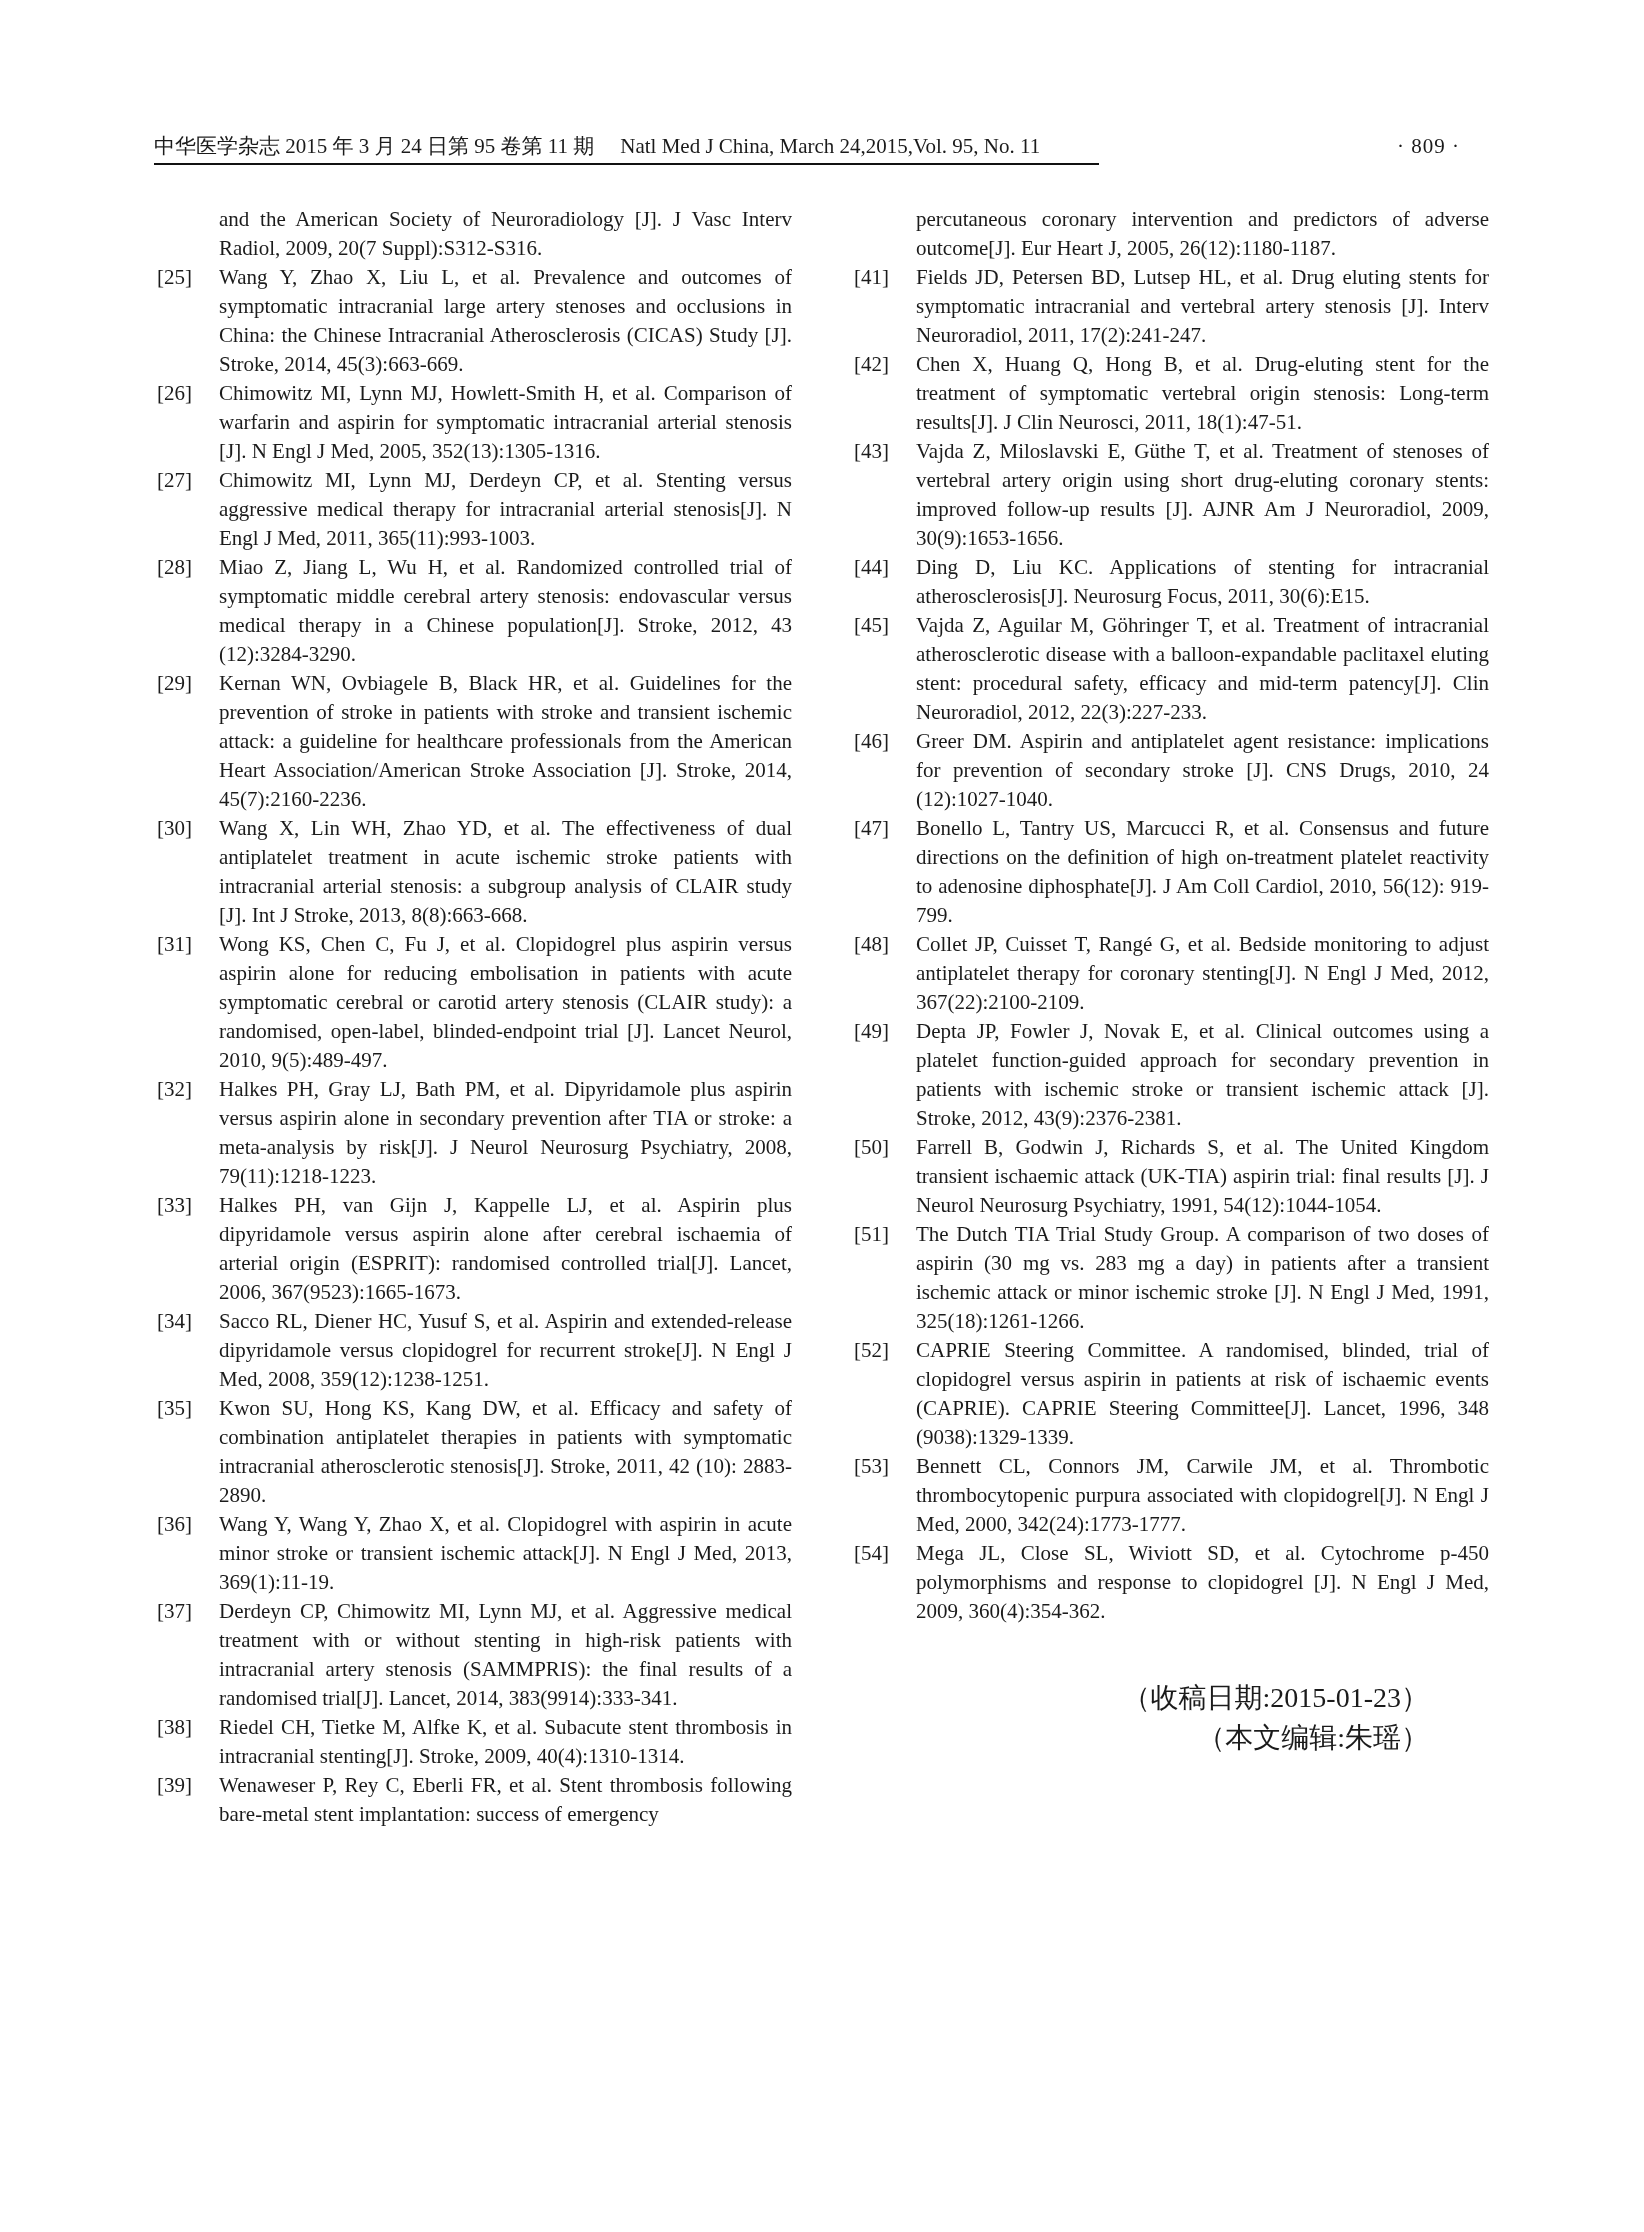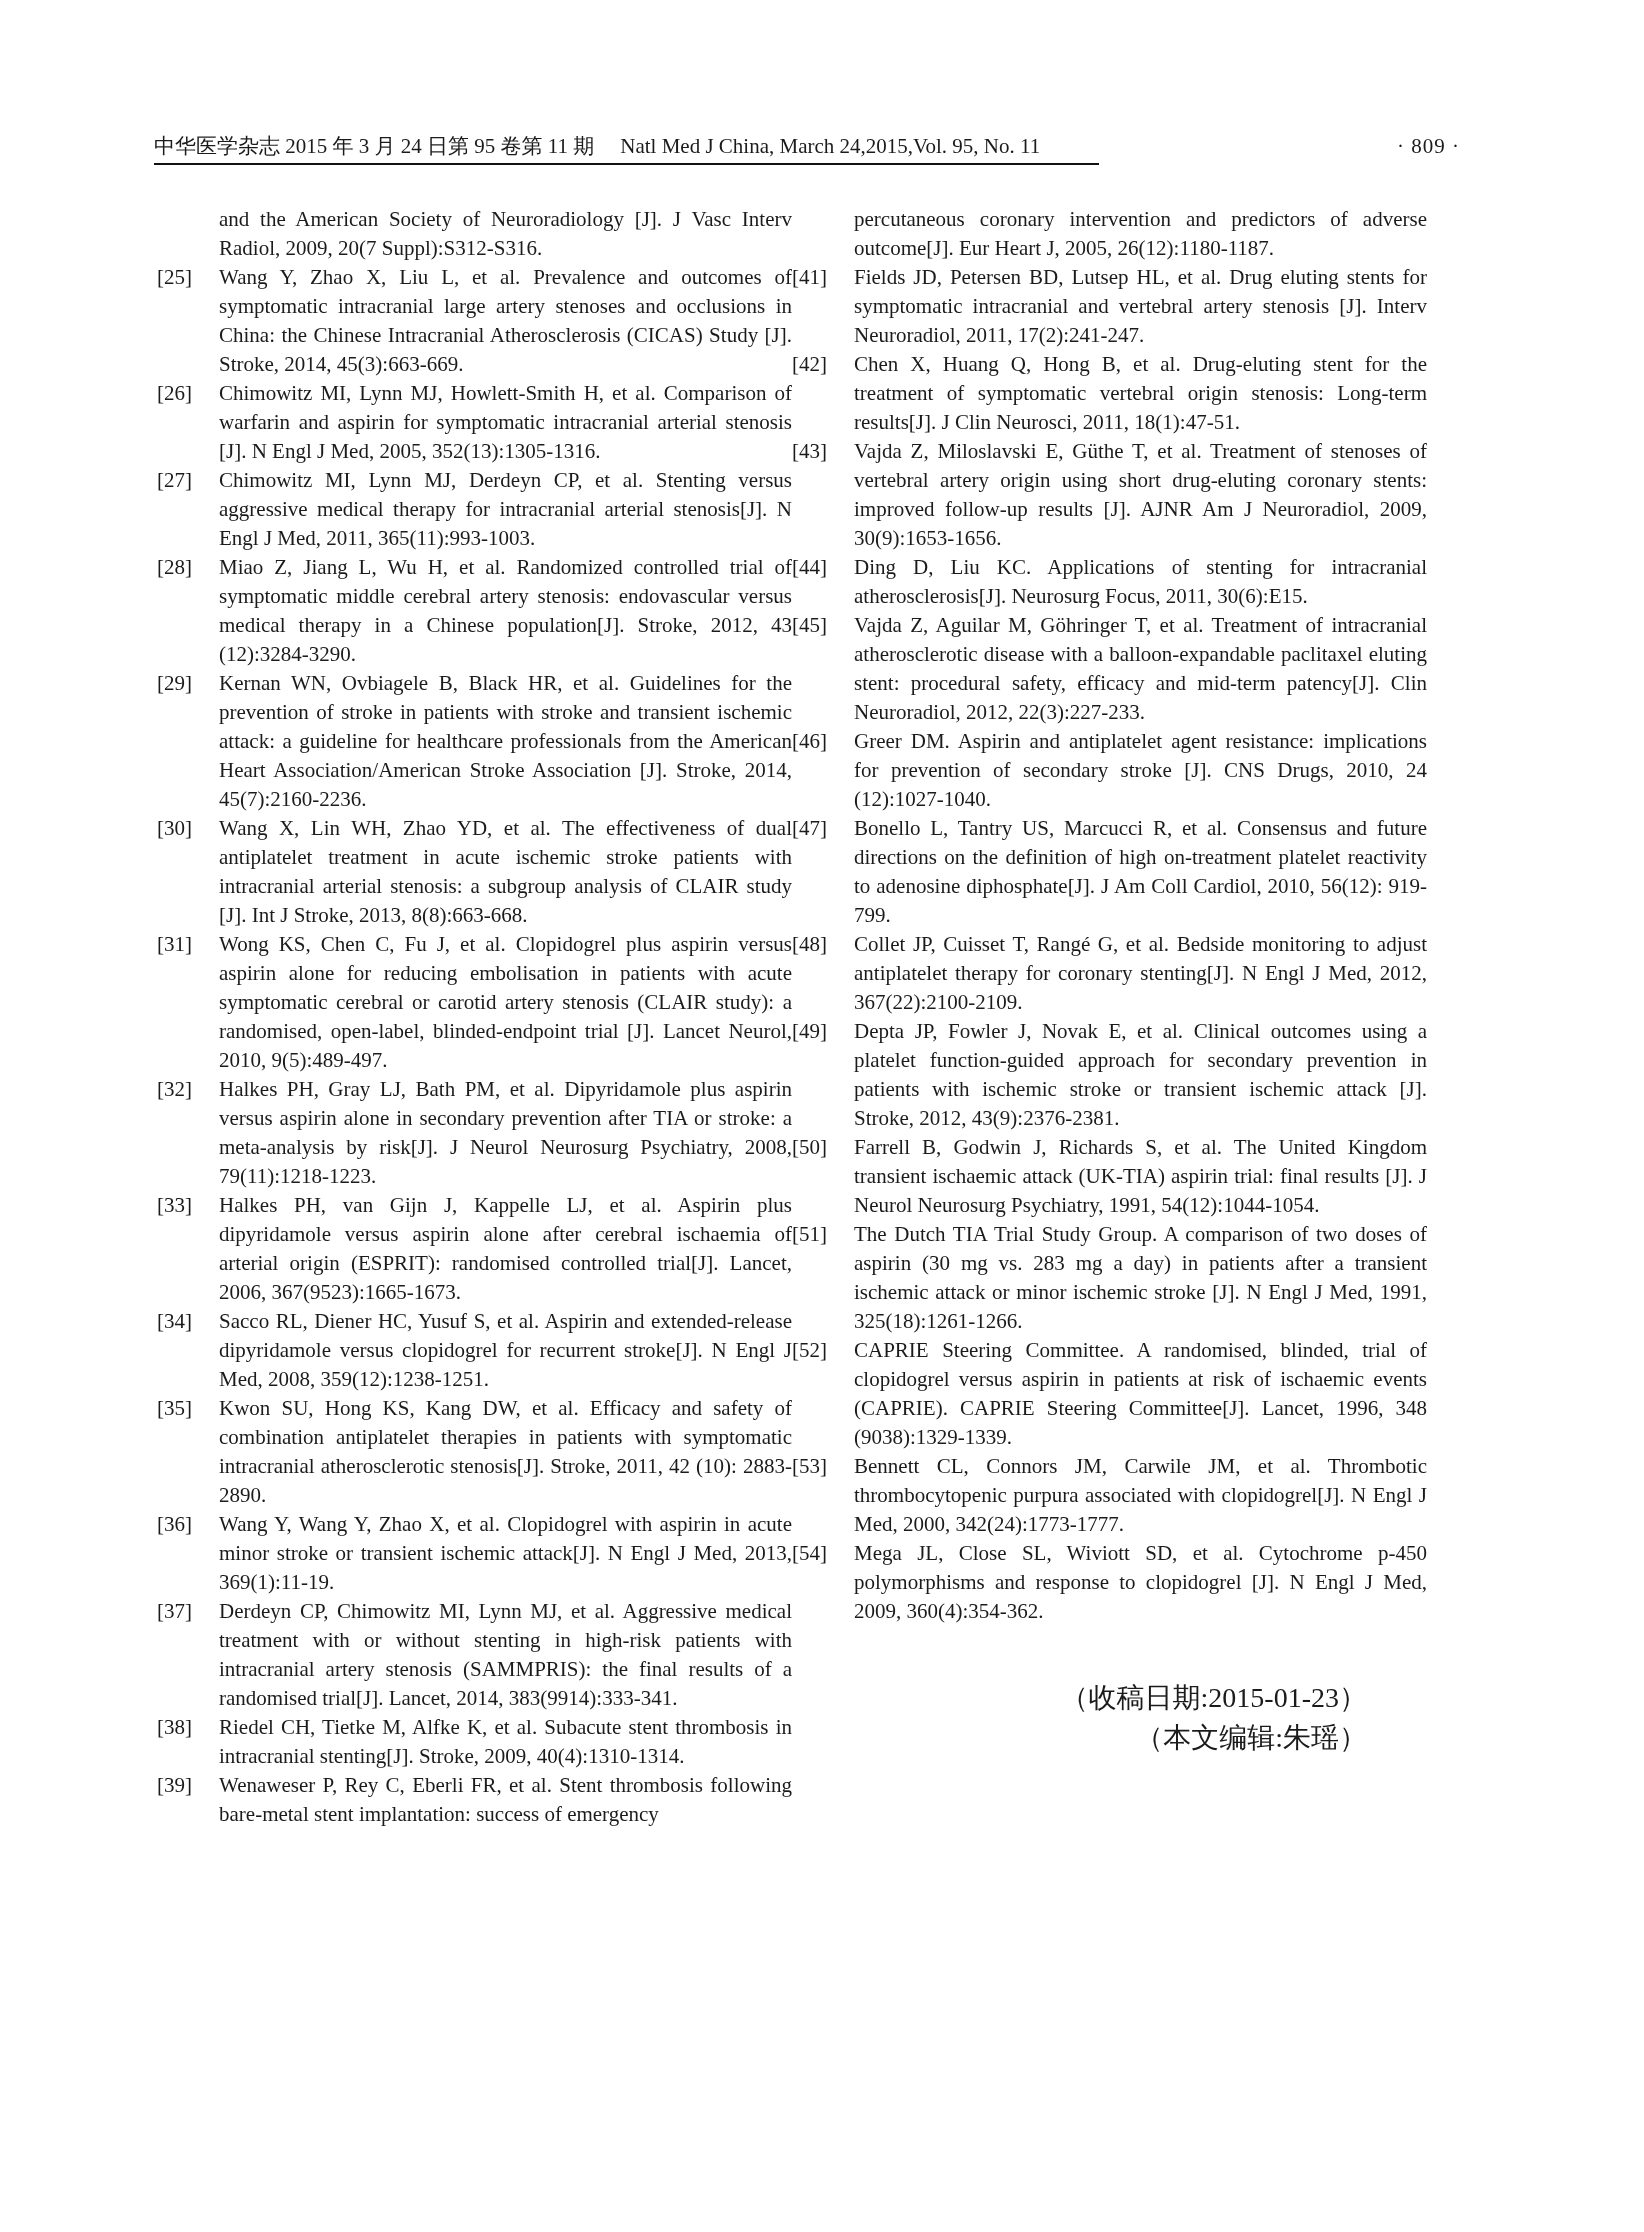--- a/index.html
+++ b/index.html
@@ -32,20 +32,21 @@
     position: absolute;
     top: 163px; left: 154px;
     width: 945px; height: 2px;
     background: #111111;
   }
   .columns {
     position: absolute;
     top: 205px; left: 157px;
     width: 1331px;
     display: flex;
+    gap: 62px;
   }
   .column { width: 635px; flex: 0 0 635px; }
   .ref {
     display: flex;
     font-size: 21px;
     line-height: 29px;
   }
   .ref-label { width: 62px; flex: 0 0 62px; }
   .ref-text {
     flex: 1;

